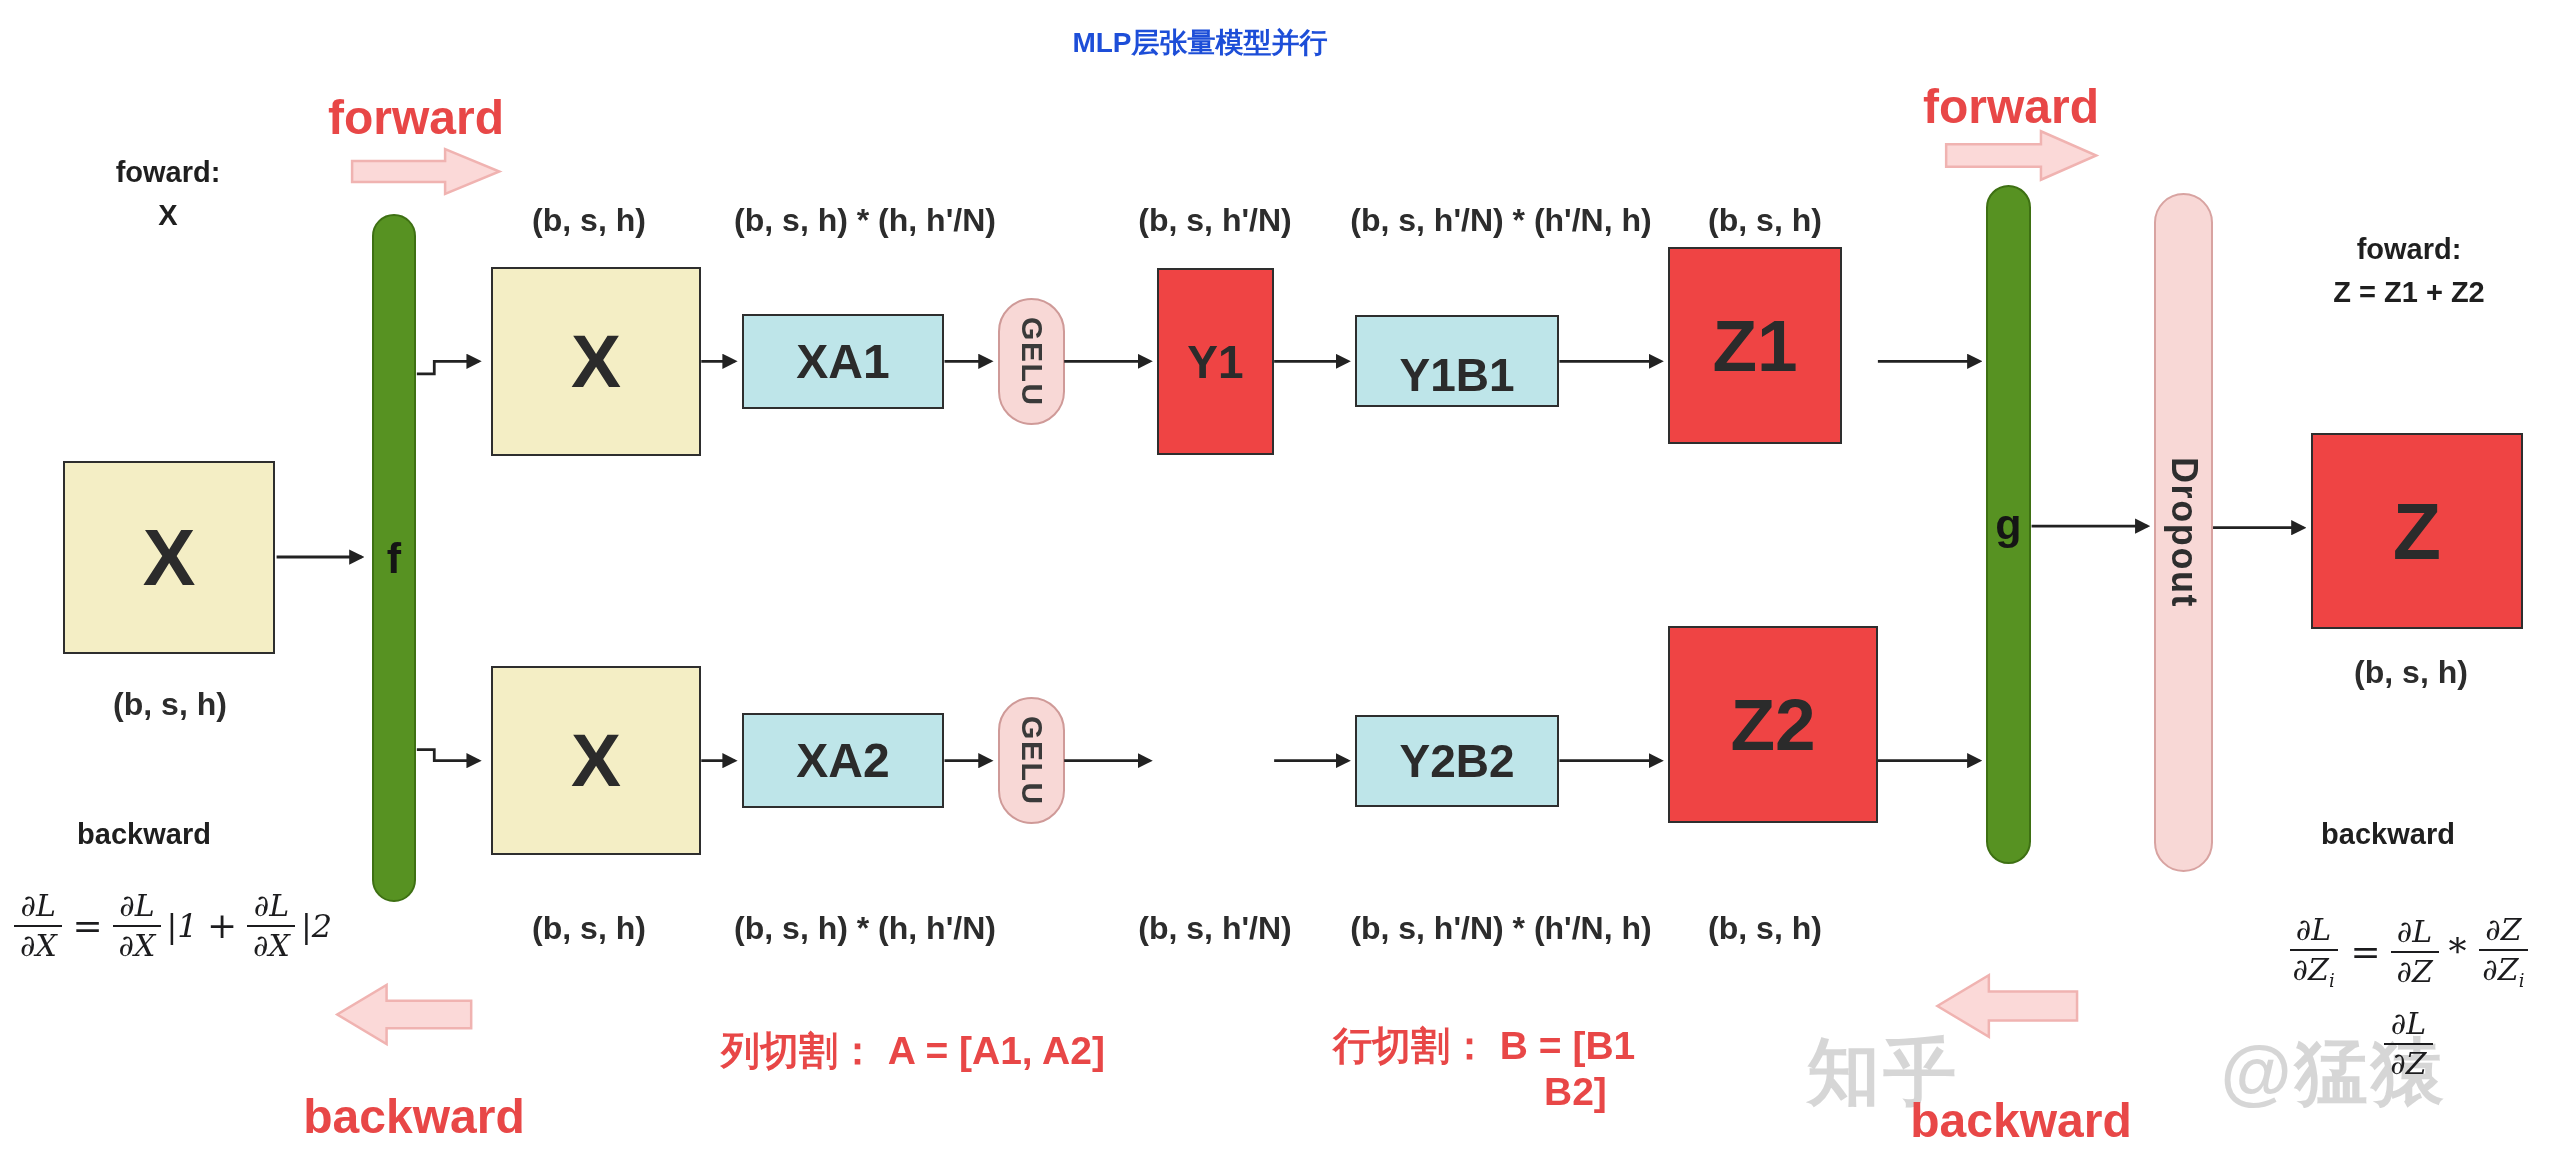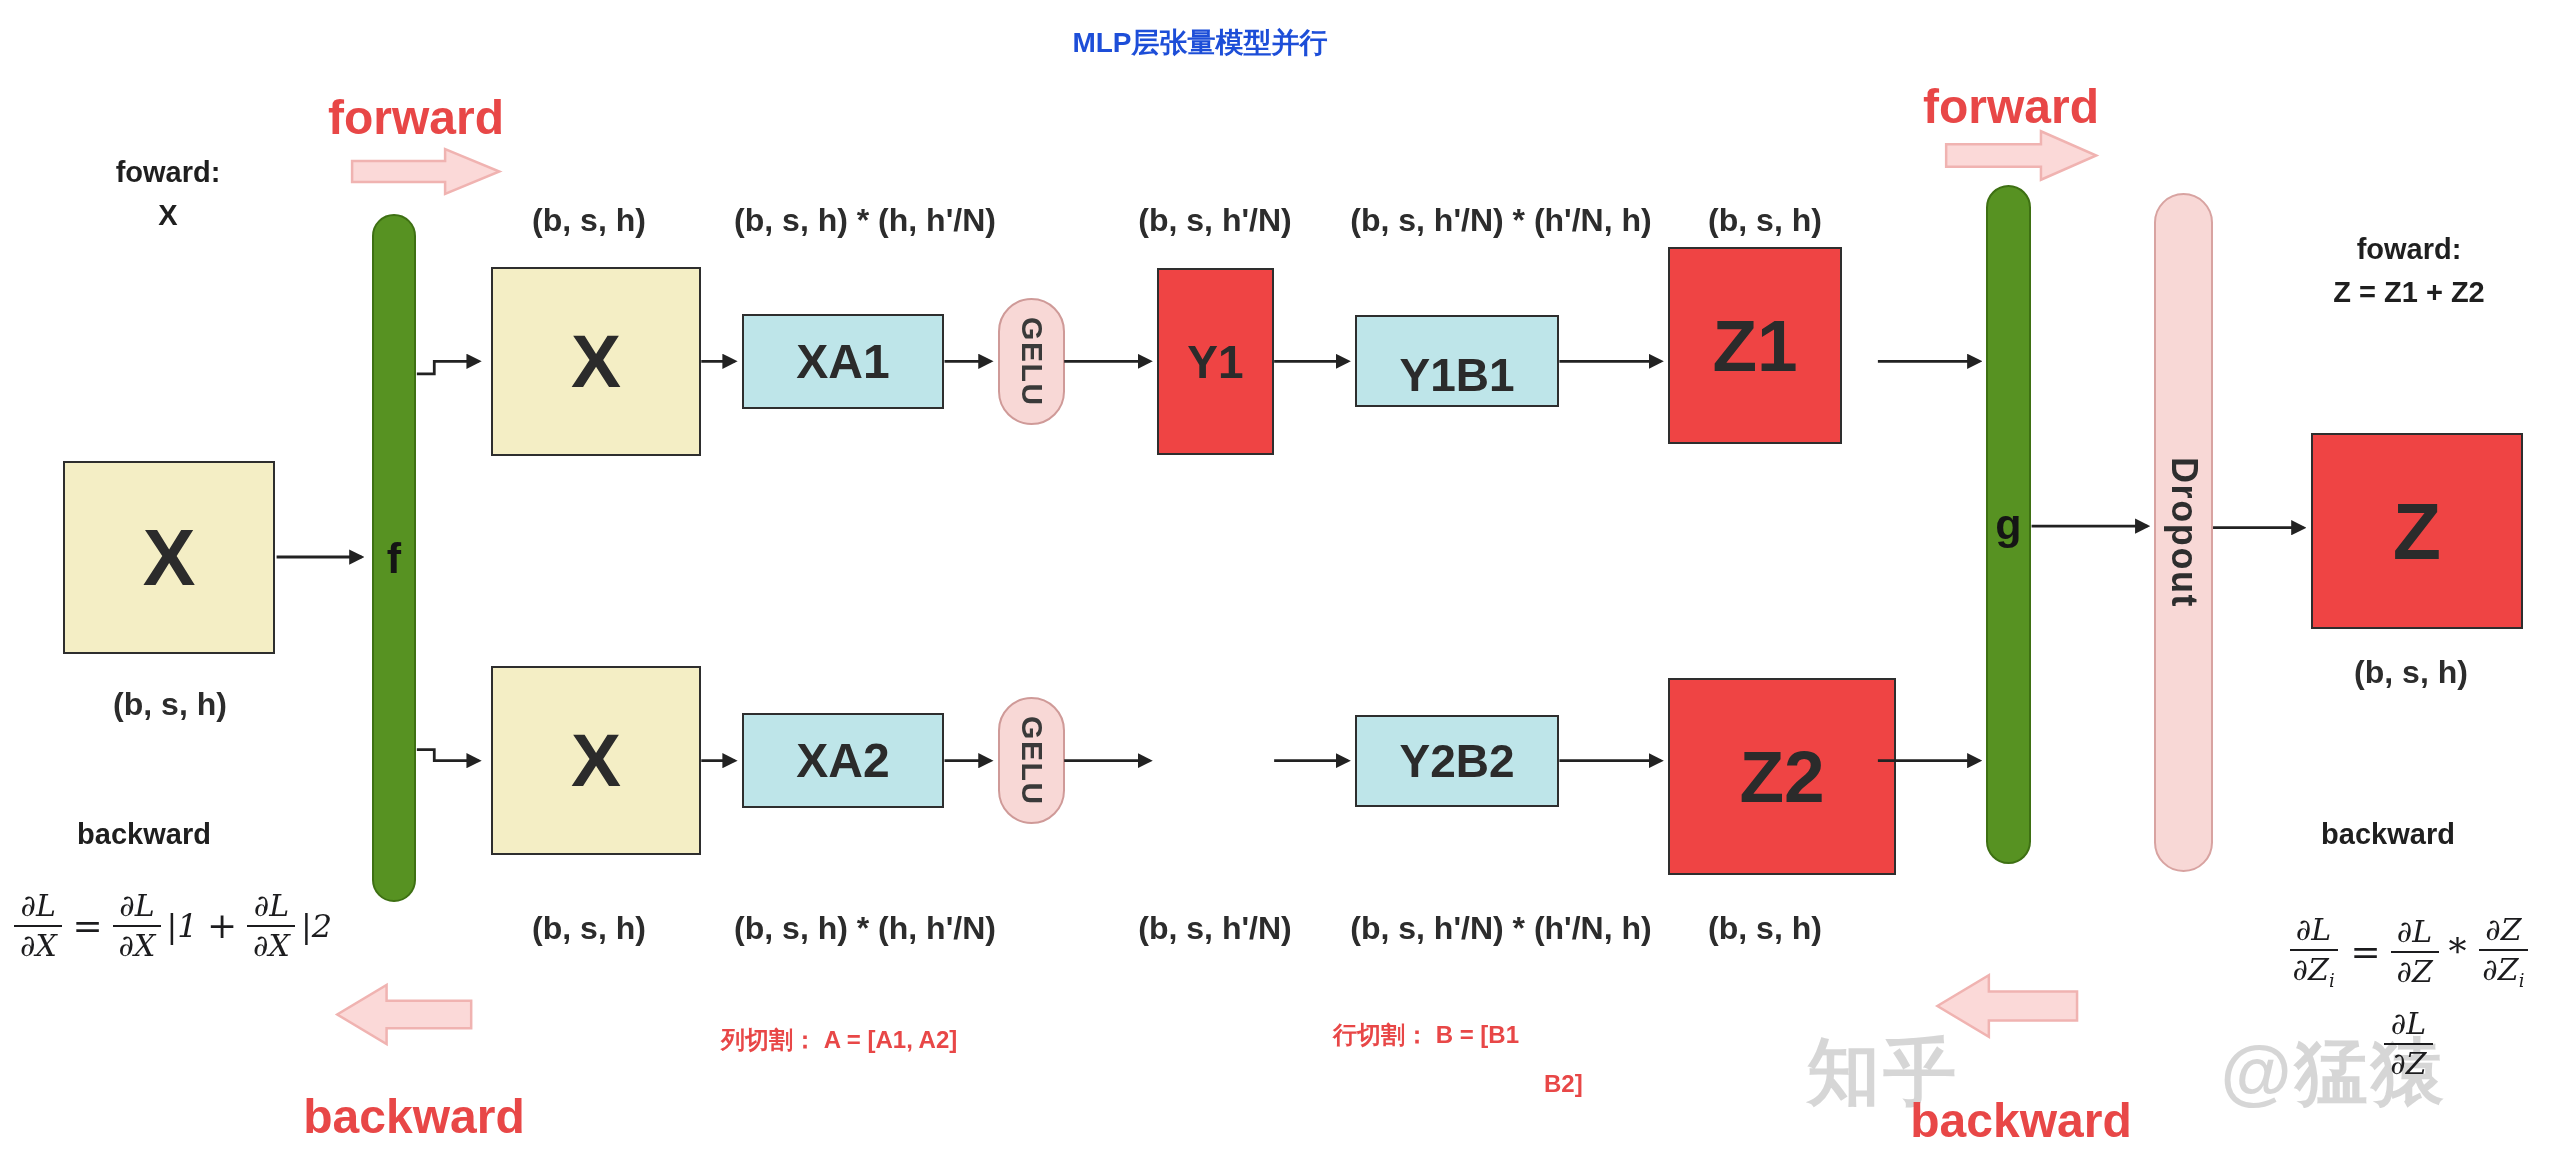--- a/index.html
+++ b/index.html
@@ -38,21 +38,21 @@
   .bar-label{font-size:43px;font-weight:700;color:#151515;}
   .shape-label{
     position:absolute;transform:translateX(-50%);font-size:32px;font-weight:600;
     color:#2c2c2c;white-space:nowrap;z-index:3;
   }
   .red-label{
     position:absolute;transform:translateX(-50%);font-size:48px;font-weight:600;
     color:#e84747;white-space:nowrap;z-index:3;
   }
   .red-note{
-    position:absolute;font-size:24px;font-weight:600;color:#e84747;white-space:nowrap;z-index:3;
+    position:absolute;font-size:39px;font-weight:600;color:#e84747;white-space:nowrap;z-index:3;
   }
   .black-note{
     position:absolute;transform:translateX(-50%);text-align:center;font-size:29px;
     font-weight:700;color:#1f1f1f;white-space:nowrap;line-height:43px;z-index:3;
   }
   .fat-arrow{position:absolute;z-index:2;}
   .connectors{position:absolute;left:0;top:0;z-index:3;pointer-events:none;}
   .formula{
     position:absolute;display:flex;align-items:center;justify-content:center;gap:9.5px;
     font-family:"DejaVu Serif","Liberation Serif",serif;font-style:italic;color:#1c1c1e;z-index:3;
@@ -150,21 +150,21 @@
   </div>
   <div class="box cyan" style="left:742px;top:713px;width:202px;height:95px;">
     <span class="mid-label" style="font-size:48px;">XA2</span>
   </div>
   <div class="box pinkcap" style="left:998px;top:697px;width:67px;height:127px;">
     <span class="vtext" style="font-size:30px;">GELU</span>
   </div>
   <div class="box cyan" style="left:1355px;top:715px;width:204px;height:92px;">
     <span class="mid-label" style="font-size:46px;">Y2B2</span>
   </div>
-  <div class="box greenbox" style="left:1668px;top:678px;width:228px;height:197px;">
+  <div class="box greenbox" style="left:1668px;top:626px;width:210px;height:197px;">
     <span class="box-label" style="font-size:73px;">Z2</span>
   </div>
 
   <div class="shape-label" style="left:589px;top:910px;">(b, s, h)</div>
   <div class="shape-label" style="left:865px;top:910px;">(b, s, h) * (h, h'/N)</div>
   <div class="shape-label" style="left:1215px;top:910px;">(b, s,  h'/N)</div>
   <div class="shape-label" style="left:1501px;top:910px;">(b, s, h'/N) * (h'/N, h)</div>
   <div class="shape-label" style="left:1765px;top:910px;">(b, s, h)</div>
 
   <div class="bar" style="left:1986px;top:185px;width:45px;height:679px;">

